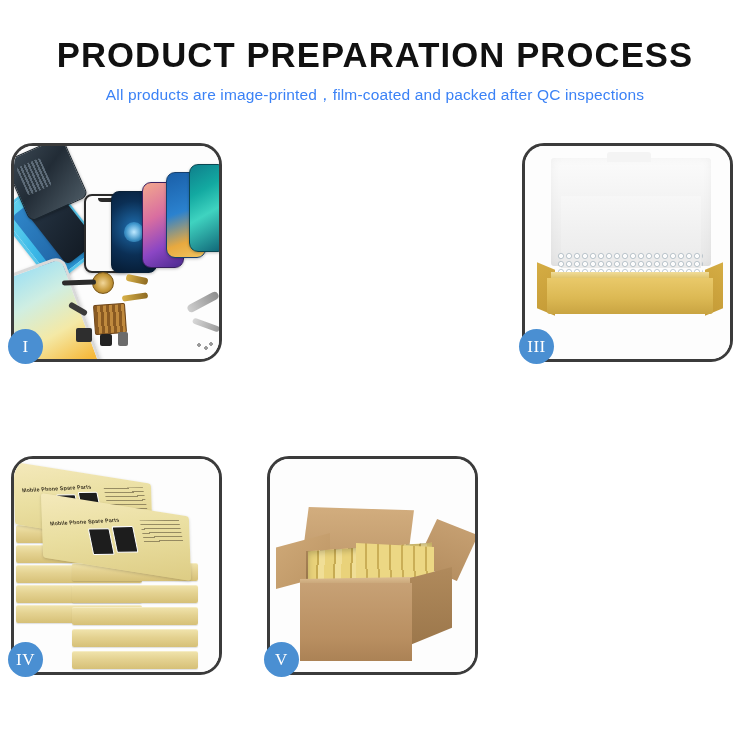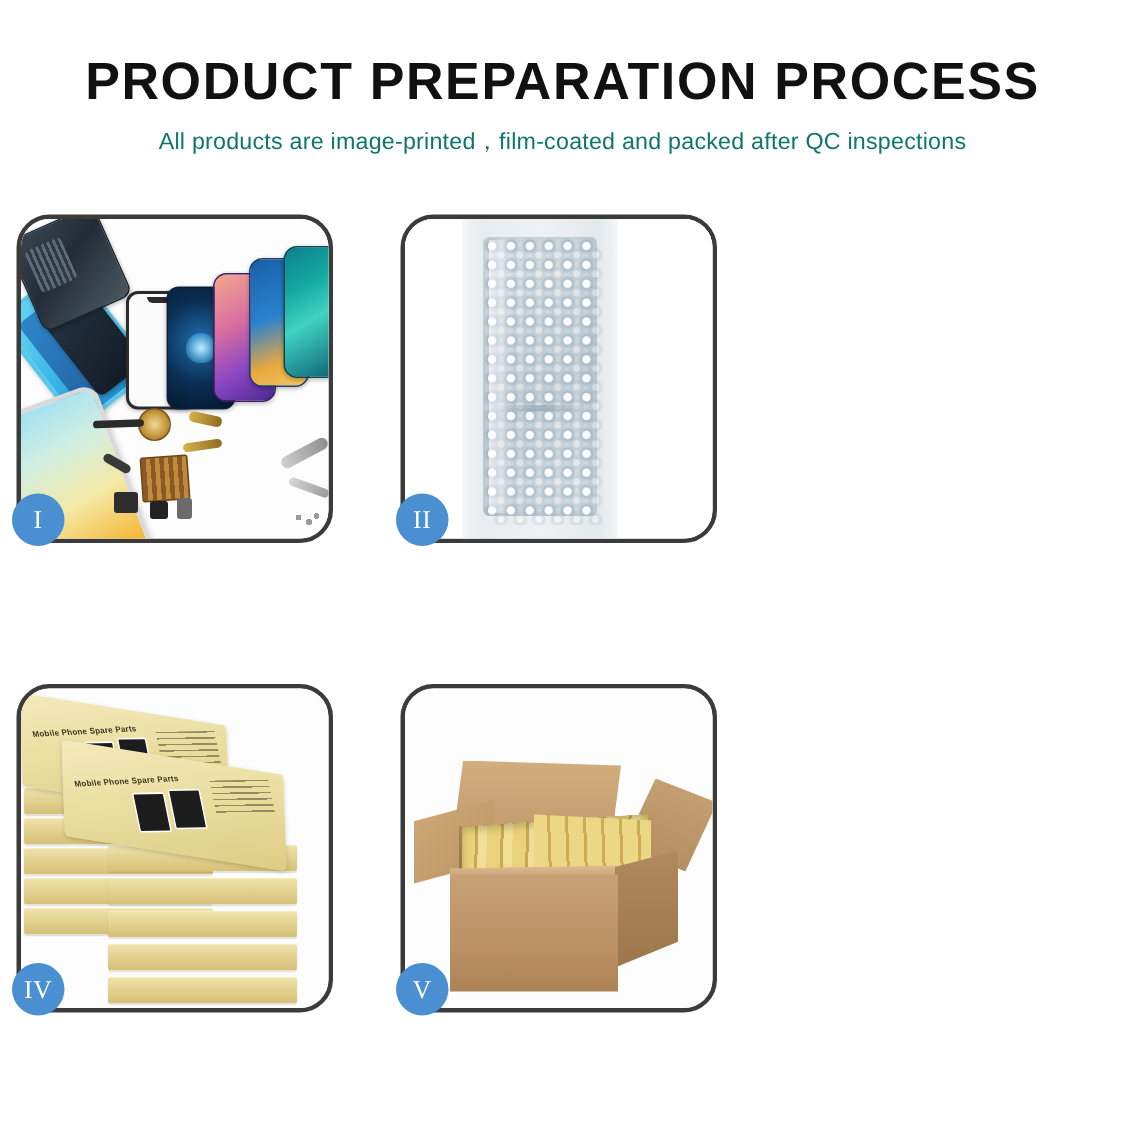--- a/index.html
+++ b/index.html
@@ -11,21 +11,21 @@
   .page{width:750px;height:750px;position:relative;}
 
   
   .header{position:absolute;left:0;top:0;width:750px;text-align:center;}
   .title{
     font-size:35px;line-height:40px;font-weight:700;color:#111111;
     letter-spacing:1.1px;margin-top:35px;
     transform:scaleX(0.99);white-space:nowrap;
   }
   .subtitle{
-    font-size:15.5px;line-height:20px;font-weight:400;color:#0f766e;
+    font-size:15.5px;line-height:20px;font-weight:400;color:#3b82f6;
     letter-spacing:.15px;margin-top:10px;white-space:nowrap;
   }
 
   
   .grid{position:absolute;left:11px;top:143px;width:727px;height:532px;}
   .panel{
     position:absolute;width:211px;height:219px;
     border:3px solid #3b3b3b;border-radius:22px;
     background:#ffffff;box-sizing:border-box;overflow:visible;
   }
@@ -313,35 +313,36 @@
           <div class="tool"></div>
           <div class="tool2"></div>
           <div class="screws"></div>
         </div>
       </div>
       <div class="badge">
         <span>I</span>
       </div>
     </div>
 
-    <div class="panel p-c1 p-r0">
+
+    <div class="panel p-c2 p-r0">
       <div class="inner">
-        <div class="bw-bg"></div>
-        <div class="bw-sheet"></div>
-        <div class="bw-bag"></div>
-        <div class="bw-dots"></div>
-        <div class="bw-dots2"></div>
-        <div class="bw-seam"></div>
-        <div class="bw-hl"></div>
+        <div class="b3-lid"></div>
+        <div class="b3-lid2"></div>
+        <div class="b3-lidtab"></div>
+        <div class="b3-foam"></div>
+        <div class="b3-left"></div>
+        <div class="b3-right"></div>
+        <div class="b3-ledge"></div>
+        <div class="b3-front"></div>
       </div>
       <div class="badge">
-        <span>II</span>
+        <span>III</span>
       </div>
     </div>
-
 
     <div class="panel p-c0 p-r1">
       <div class="inner">
 
         <div class="st-box" style="left:2px;  top:66px;"></div>
         <div class="st-box" style="left:2px;  top:86px;"></div>
         <div class="st-box" style="left:2px;  top:106px;"></div>
         <div class="st-box" style="left:2px;  top:126px;"></div>
         <div class="st-box" style="left:2px;  top:146px;"></div>
 

